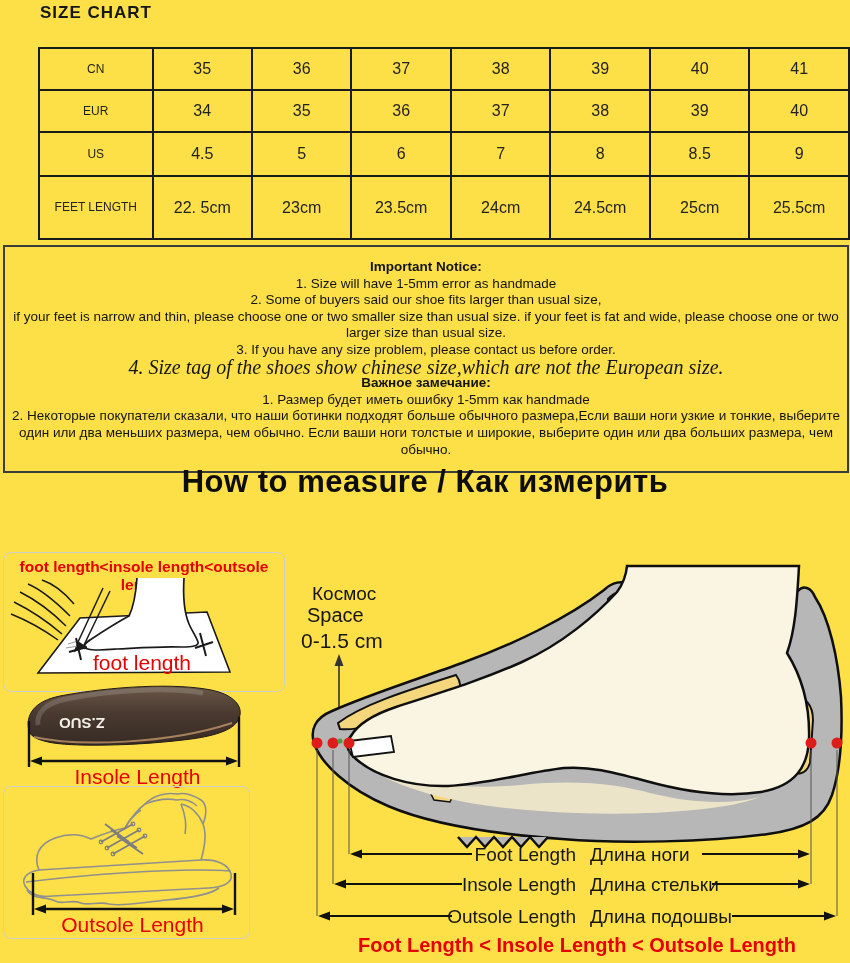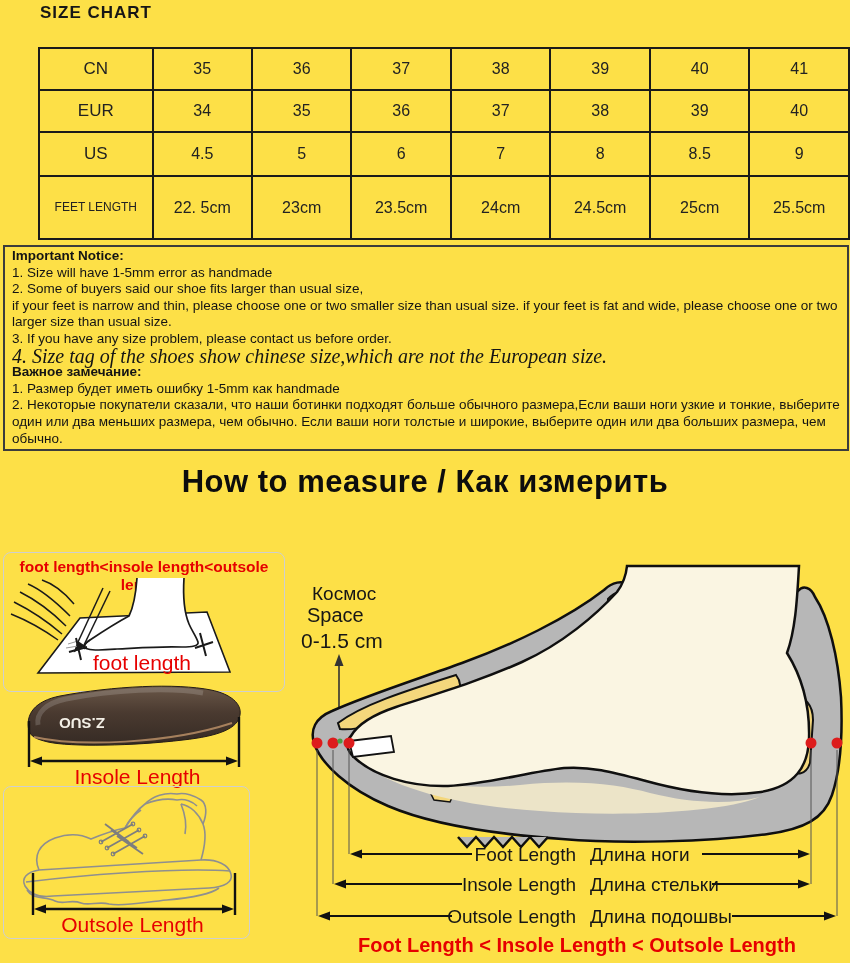--- a/index.html
+++ b/index.html
@@ -5,29 +5,29 @@
   html,body{margin:0;padding:0;background:#fff;}
   #page{position:relative;width:850px;height:963px;background:#fde047;overflow:hidden;
         font-family:"Liberation Sans","DejaVu Sans",sans-serif;color:#111;}
   .abs{position:absolute;}
   
   #size-chart-title{left:40px;top:3px;font-size:17px;font-weight:700;letter-spacing:1px;color:#161616;}
   
   #size-table{left:38px;top:47px;border-collapse:collapse;table-layout:fixed;}
   #size-table td{border:2px solid #1a1a1a;text-align:center;vertical-align:middle;
                  font-size:16px;color:#222;padding:0;}
-  #size-table td.lab{width:92px;font-size:17px;}
+  #size-table td.lab{width:92px;font-size:12px;}
   #size-table td.val{width:98px;margin-top:25px;}
   #size-table tr.r1 td,#size-table tr.r2 td{height:40px;}
   #size-table tr.r3 td{height:42px;}
   #size-table tr.r4 td{height:57px;}
   #size-table td.feet{line-height:1.25;font-size:12px;padding:2px 10px;}
   
   #notice{left:3px;top:245px;width:828px;height:200px;border:2px solid #3c3c3c;
-          padding:1px 7px;font-size:13.5px;line-height:16.6px;color:#141414;}
+          padding:12px 7px;font-size:13.5px;line-height:16.6px;color:#141414;text-align:center;}
   #notice .b{font-weight:700;}
   #notice .serif{font-family:"Liberation Serif","DejaVu Serif",serif;font-size:20px;font-style:italic;}
   
   #measure-heading{left:0;top:464px;width:850px;text-align:center;
                    font-size:31px;font-weight:700;color:#0d0d0d;letter-spacing:0.5px;}
   .red{color:#e60000;}
   
   #frame-foot{left:3px;top:552px;width:280px;height:138px;border:1px solid #cfcfcf;border-radius:8px;}
   #formula-left{left:10px;top:558px;width:268px;text-align:center;
                 font-size:15.5px;font-weight:700;}

